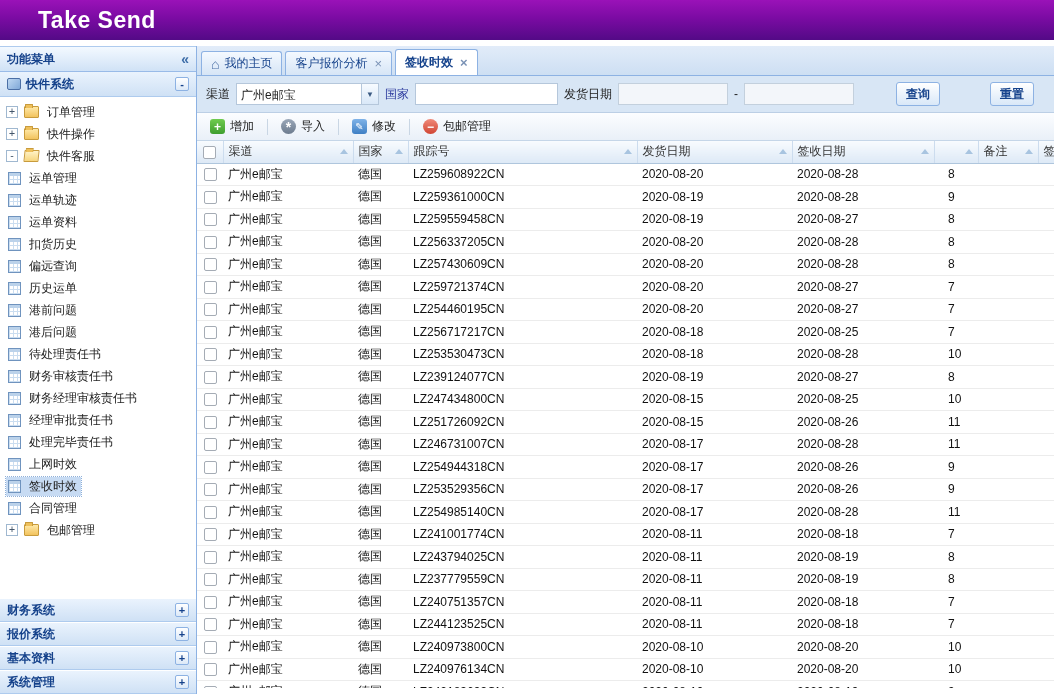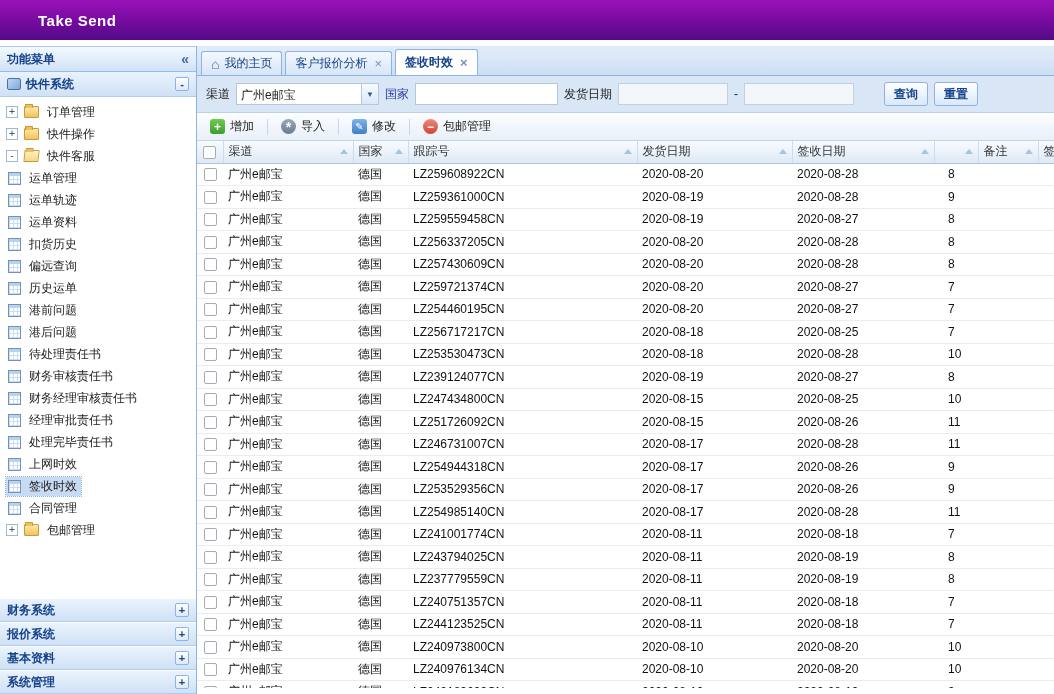--- a/index.html
+++ b/index.html
@@ -1,21 +1,21 @@
 <!DOCTYPE html>
 <html><head>
 <meta charset="utf-8">
 <style>
   * { margin:0; padding:0; box-sizing:border-box; }
   html,body { width:1054px; height:694px; overflow:hidden; }
   body { font-family:"Liberation Sans","DejaVu Sans",sans-serif; font-size:12px; color:#222; background:#fff; }
 
   
   .topbar { height:40px; background:linear-gradient(180deg,#9a12b8 0%,#7b0ba3 45%,#530a86 100%); display:flex; align-items:center; padding-left:38px; }
-  .logo { color:#fff; font-size:15px; font-weight:bold; letter-spacing:.5px; }
+  .logo { color:#fff; font-size:23px; font-weight:bold; letter-spacing:.5px; }
 
   .layout { display:flex; height:648px; padding-top:6px; }
 
   
   .sidebar { width:197px; height:648px; border-right:1px solid #8DB2E3; display:flex; flex-direction:column; background:#fff; }
   .side-header { height:26px; flex:none; background:linear-gradient(180deg,#F3F9FF,#D0E2F6); border-top:1px solid #AECBEE; border-bottom:1px solid #99BBE8; display:flex; align-items:center; padding:0 7px; color:#15428B; font-weight:bold; }
   .collapse-btn { margin-left:auto; color:#3D6DA8; font-weight:bold; font-size:14px; cursor:pointer; }
   .section-bar { height:25px; flex:none; background:linear-gradient(180deg,#EAF3FD,#CFE1F5); border-bottom:1px solid #AECBEE; display:flex; align-items:center; gap:5px; padding:0 7px; color:#15428B; font-weight:bold; cursor:pointer; }
   .section-bar.bottom { border-top:1px solid #fff; height:24px; }
   .toggle-box { margin-left:auto; width:14px; height:14px; border:1px solid #8DB2E3; border-radius:2px; background:linear-gradient(180deg,#fff,#DCE9F8); color:#15428B; display:flex; align-items:center; justify-content:center; font-size:11px; line-height:1; font-weight:bold; }
@@ -45,22 +45,22 @@
   .home-ic { font-size:14px; color:#4B6FA5; line-height:1; }
 
   .filterbar { height:37px; flex:none; background:#D8E6F5; border-bottom:1px solid #BCCFE5; display:flex; align-items:center; padding:0 9px; gap:6px; }
   .flabel { color:#222; white-space:nowrap; }
   .flabel.blue { color:#2B3A9E; }
   .combo { width:143px; height:22px; background:#fff; border:1px solid #B5C7DB; display:flex; align-items:stretch; cursor:pointer; }
   .combo-text { flex:1; padding:3px 4px; overflow:hidden; white-space:nowrap; }
   .combo-trigger { width:17px; border-left:1px solid #B5C7DB; background:linear-gradient(180deg,#F7FBFF,#D9E8F8); display:flex; align-items:center; justify-content:center; color:#3B5A82; font-size:8px; }
   .txt { height:22px; border:1px solid #B5C7DB; padding:0 4px; width:143px; background:#fff; font-family:inherit; font-size:12px; }
   .txt.date { width:110px; background:#F3F6FA; border-color:#C3D0DD; }
-  .btn { height:24px; padding:0 9px; border:1px solid #8DB2E3; border-radius:3px; background:linear-gradient(180deg,#FFFFFF,#D9E8F8); color:#15428B; font-weight:bold; font-size:12px; cursor:pointer; font-family:inherit; }
-  .btn.first { margin-left:24px; }
+  .btn { height:24px; padding:0 9px; border:1px solid #8DB2E3; border-radius:3px; background:linear-gradient(180deg,#FFFFFF,#D9E8F8); color:#15428B; font-weight:bold; font-size:12px; cursor:pointer; font-family:inherit;margin-left:44px; }
+  .btn.first { margin-left:36px; }
 
   .toolbar { height:28px; flex:none; background:linear-gradient(180deg,#FCFDFF,#E9F0F8); border-bottom:1px solid #C5D6E8; display:flex; align-items:center; padding:0 6px; gap:4px; }
   .tbtn { display:flex; align-items:center; gap:5px; padding:2px 7px; border-radius:3px; color:#222; cursor:pointer; white-space:nowrap; }
   .tsep { width:1px; height:16px; background:#C9D6E4; margin:0 2px; }
   .ticon { width:15px; height:15px; border-radius:3px; color:#fff; display:flex; align-items:center; justify-content:center; font-size:12px; font-weight:bold; line-height:1; flex:none; }
   .ticon.add { background:linear-gradient(180deg,#6FCB4F,#3E9E2E); }
   .ticon.import { background:linear-gradient(180deg,#9AA7B8,#6C7B8E); border-radius:50%; font-size:14px; }
   .ticon.edit { background:linear-gradient(180deg,#7FB3E8,#3F7FC4); font-size:10px; }
   .ticon.delete { background:linear-gradient(180deg,#F08A7A,#D04533); border-radius:50%; }
 

